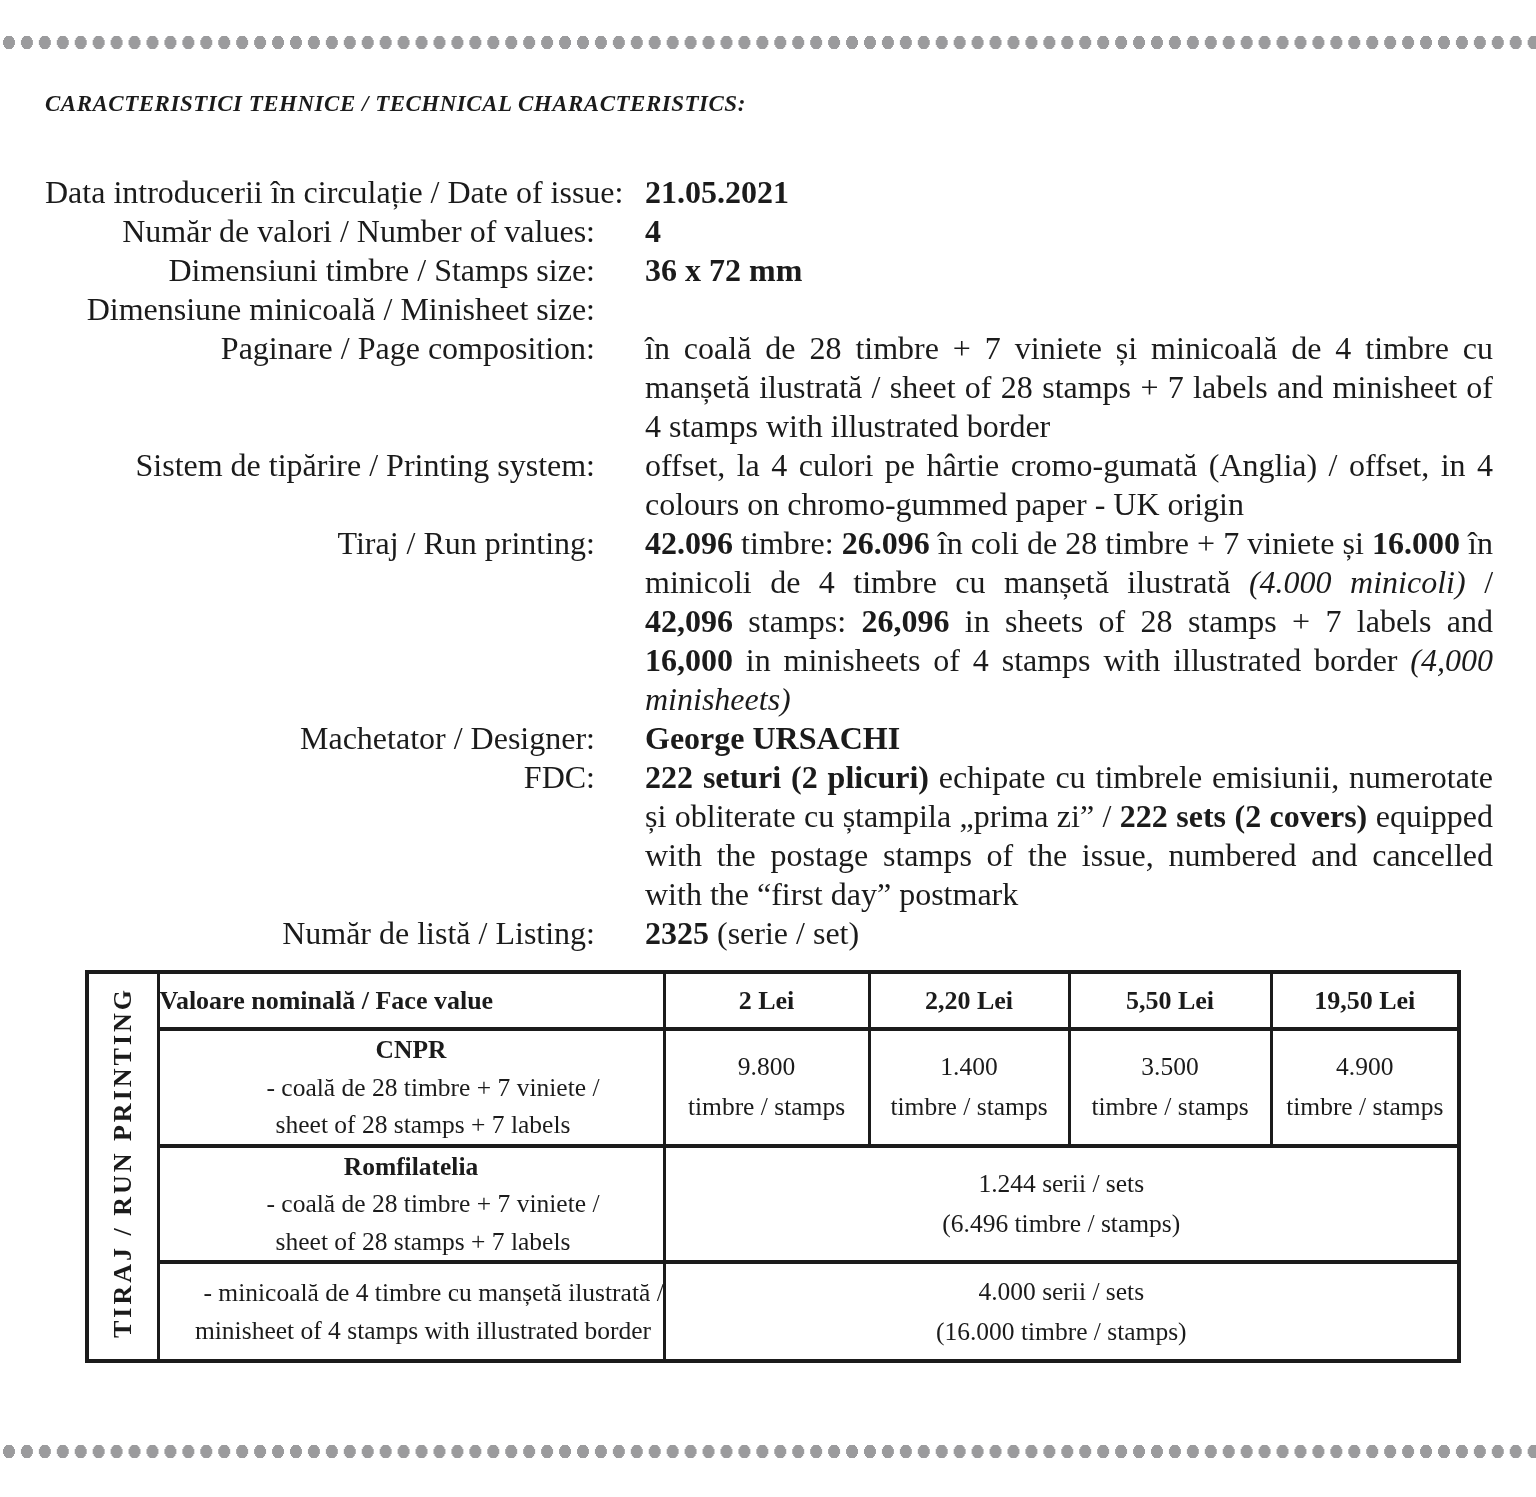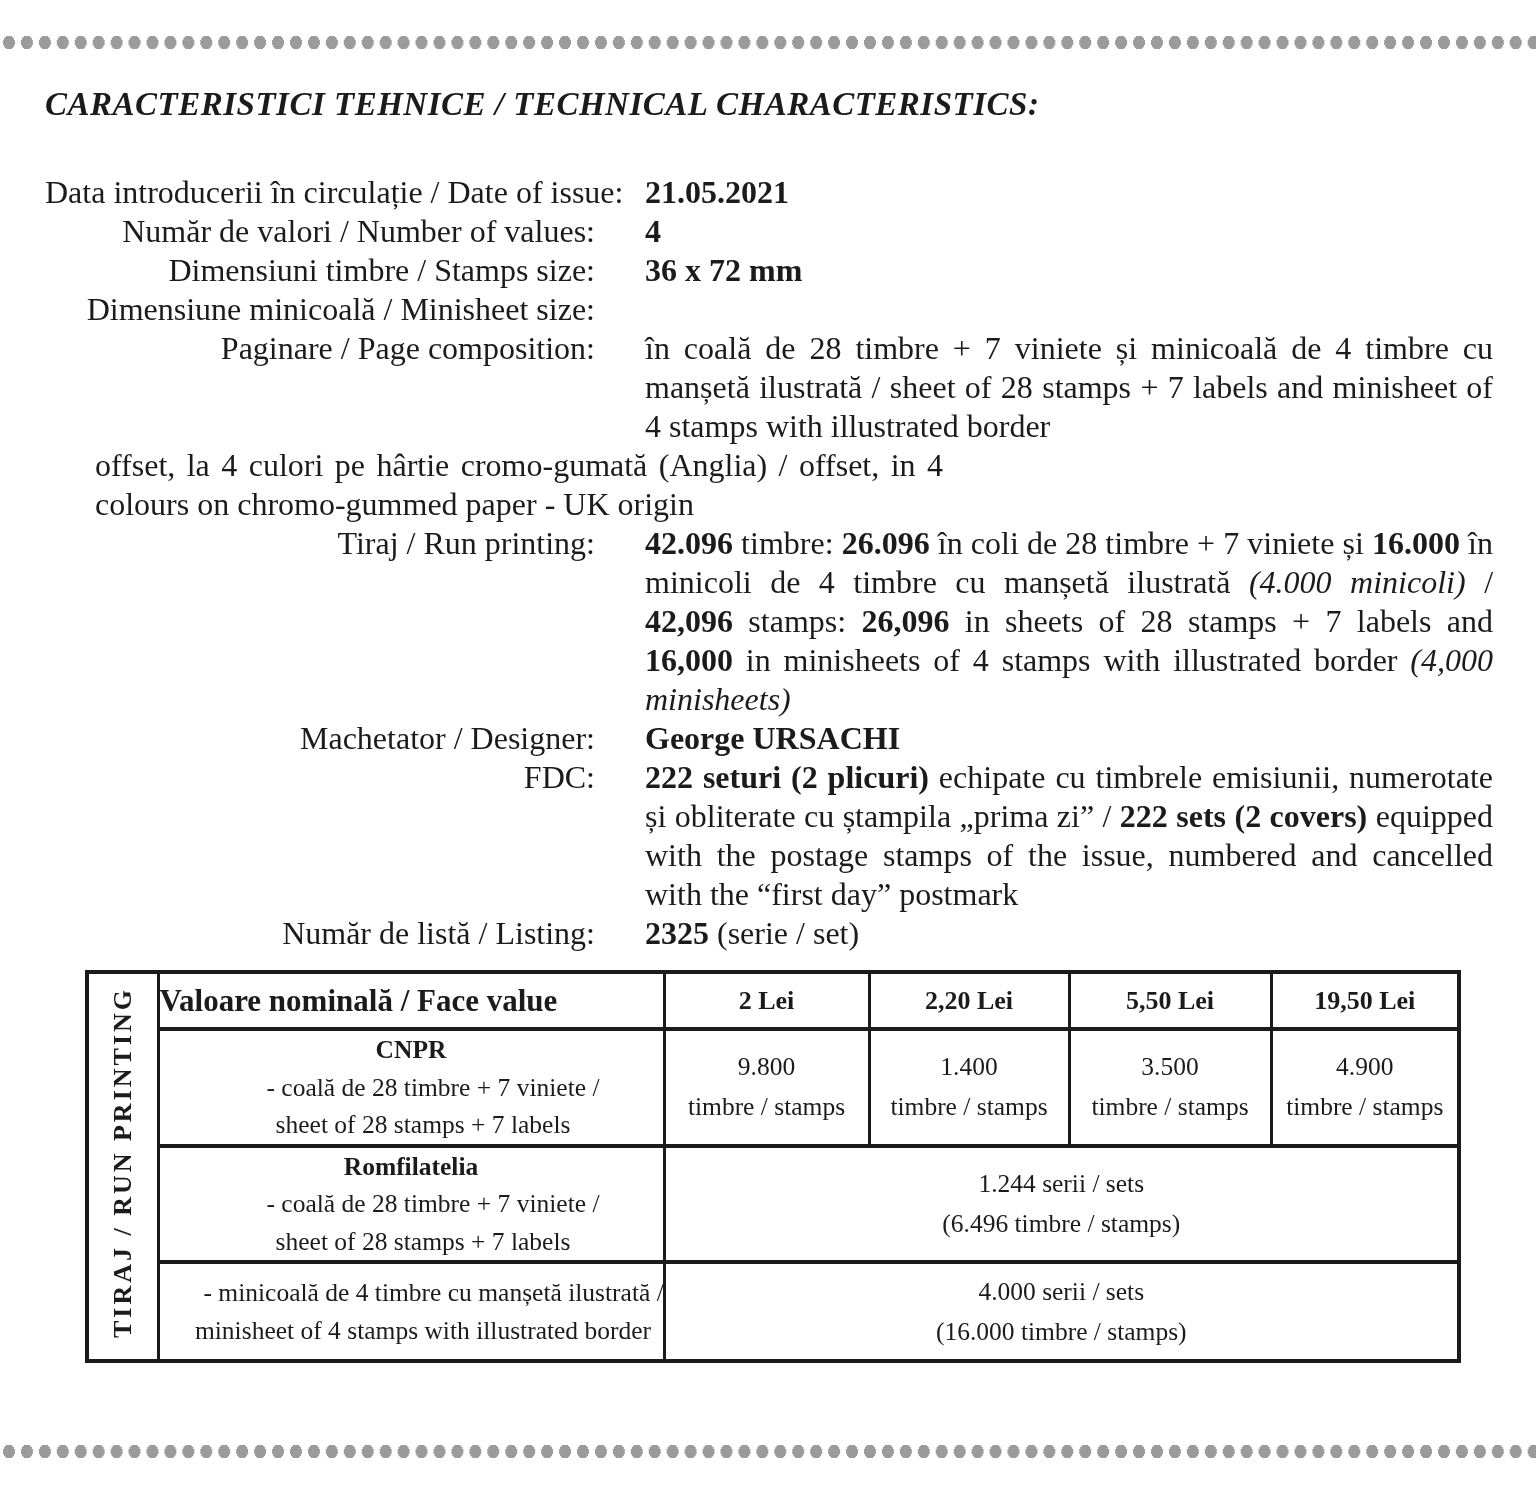--- a/index.html
+++ b/index.html
@@ -19,21 +19,21 @@
     background-image: radial-gradient(ellipse 6px 7px at 50% 50%, #9b9b9d 98%, rgba(155,155,157,0) 100%);
     background-size: 17.95px 15px;
     background-repeat: repeat-x;
   }
   .dots-top { top: 35px; }
   .dots-bottom { top: 1444px; }
 
   
   .title {
     position: absolute; left: 45px; top: 84px; margin: 0;
-    font-size: 33px; line-height: 40px;
+    font-size: 23px; line-height: 40px;
     font-weight: bold; font-style: italic;
     letter-spacing: 0.5px;
     white-space: nowrap;
   }
 
   
   .details {
     position: absolute; left: 45px; top: 173px; width: 1448px;
     font-size: 32px; line-height: 39px;
   }
@@ -68,21 +68,21 @@
   .vert-text {
     display: inline-block;
     writing-mode: vertical-rl;
     transform: rotate(180deg);
     font-weight: bold; font-size: 26px; letter-spacing: 3px;
     white-space: nowrap;
   }
 
   .hdr-label {
     text-align: left; vertical-align: middle;
-    font-weight: bold; font-size: 31px; padding-left: 20px;
+    font-weight: bold; font-size: 26px; padding-left: 20px;
   }
   .hdr-col { text-align: center; vertical-align: middle; font-weight: bold; font-size: 26px; }
 
   .label-cell { vertical-align: middle; padding-left: 20px; line-height: 37.5px; text-align: center; }
   .lc-title { font-weight: bold; }
   .lc-line  { white-space: nowrap; padding-left: 44px; }
   .lc-line-2 { padding-left: 24px; }
 
   .num-cell, .merged-cell { text-align: center; vertical-align: middle; line-height: 40px; }
 </style>
@@ -115,20 +115,21 @@
     <div class="drow">
       <div class="dlabel">Dimensiune minicoală / Minisheet size:</div>
     </div>
 
     <div class="drow">
       <div class="dlabel">Paginare / Page composition:</div>
       <div class="dvalue"><span>în coală de 28 timbre + 7 viniete și minicoală de 4 timbre cu manșetă ilustrată / sheet of 28 stamps + 7 labels and minisheet of 4 stamps with illustrated border</span></div>
     </div>
 
     <div class="drow">
+      <div class="dlabel">Sistem de tipărire / Printing system:</div>
       <div class="dvalue"><span>offset, la 4 culori pe hârtie cromo-gumată (Anglia) / offset, in 4 colours on chromo-gummed paper - UK origin</span></div>
     </div>
 
     <div class="drow">
       <div class="dlabel">Tiraj / Run printing:</div>
       <div class="dvalue"><span class="b">42.096</span><span> timbre: </span><span class="b">26.096</span><span> în coli de 28 timbre + 7 viniete și </span><span class="b">16.000</span><span> în minicoli de 4 timbre cu manșetă ilustrată </span><span class="i">(4.000 minicoli)</span><span> / </span><span class="b">42,096</span><span> stamps: </span><span class="b">26,096</span><span> in sheets of 28 stamps + 7 labels and </span><span class="b">16,000</span><span> in minisheets of 4 stamps with illustrated border </span><span class="i">(4,000 minisheets)</span></div>
     </div>
 
     <div class="drow">
       <div class="dlabel">Machetator / Designer:</div>

